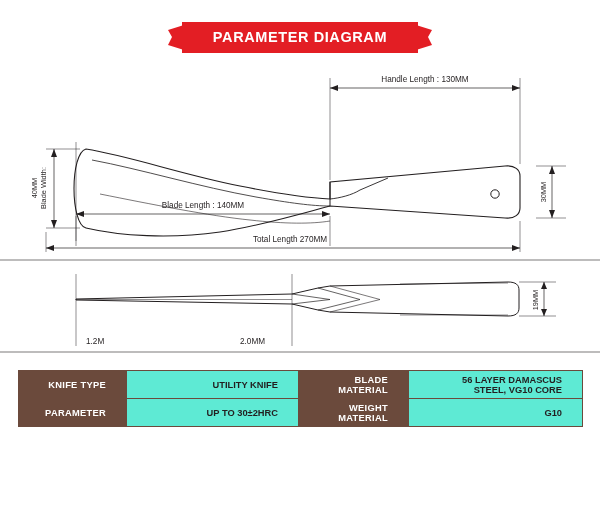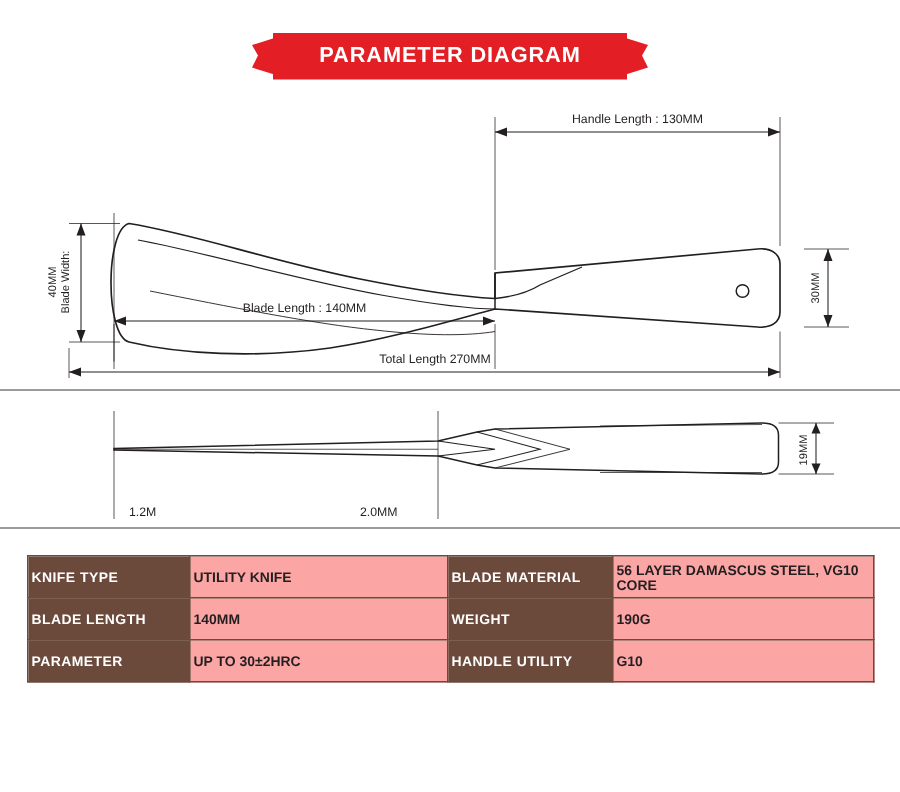--- a/index.html
+++ b/index.html
@@ -76,31 +76,31 @@
     width: 564px;
     border: 1px solid #6b4a3c;
     border-collapse: collapse;
     table-layout: fixed;
   }
   .spec-table td {
     border: 1px solid #6b4a3c;
     height: 27px;
     font-size: 9.3px;
     font-weight: bold;
-    text-align: left;
+    text-align: right;
     vertical-align: middle;
-    padding: 0 2px;
+    padding: 0 20px;
   }
   .spec-table td.label {
     background: #6b4a3c;
     color: #ffffff;
     letter-spacing: 0.3px;
   }
   .spec-table td.value {
-    background: #fca5a5;
+    background: #5eead4;
     color: #231f20;
     margin-top: 36px;
   }
   .col-l1 { width: 108px; }
   .col-v1 { width: 172px; }
   .col-l2 { width: 110px; }
   .col-v2 { width: 174px; }
 
   .dim-text {
     font-size: 8.2px;
@@ -246,27 +246,21 @@
         <col class="col-v2">
     </colgroup>
     <tbody>
       <tr>
         <td class="label">KNIFE TYPE</td>
         <td class="value">UTILITY KNIFE</td>
         <td class="label">BLADE MATERIAL</td>
         <td class="value">56 LAYER DAMASCUS STEEL, VG10 CORE</td>
       </tr>
       <tr>
-        <td class="label">BLADE LENGTH</td>
-        <td class="value">140MM</td>
-        <td class="label">WEIGHT</td>
-        <td class="value">190G</td>
-      </tr>
-      <tr>
         <td class="label">PARAMETER</td>
         <td class="value">UP TO 30±2HRC</td>
-        <td class="label">HANDLE UTILITY</td>
+        <td class="label">WEIGHT MATERIAL</td>
         <td class="value">G10</td>
       </tr>
     </tbody>
   </table>
 
 </div>
 
 </body></html>

